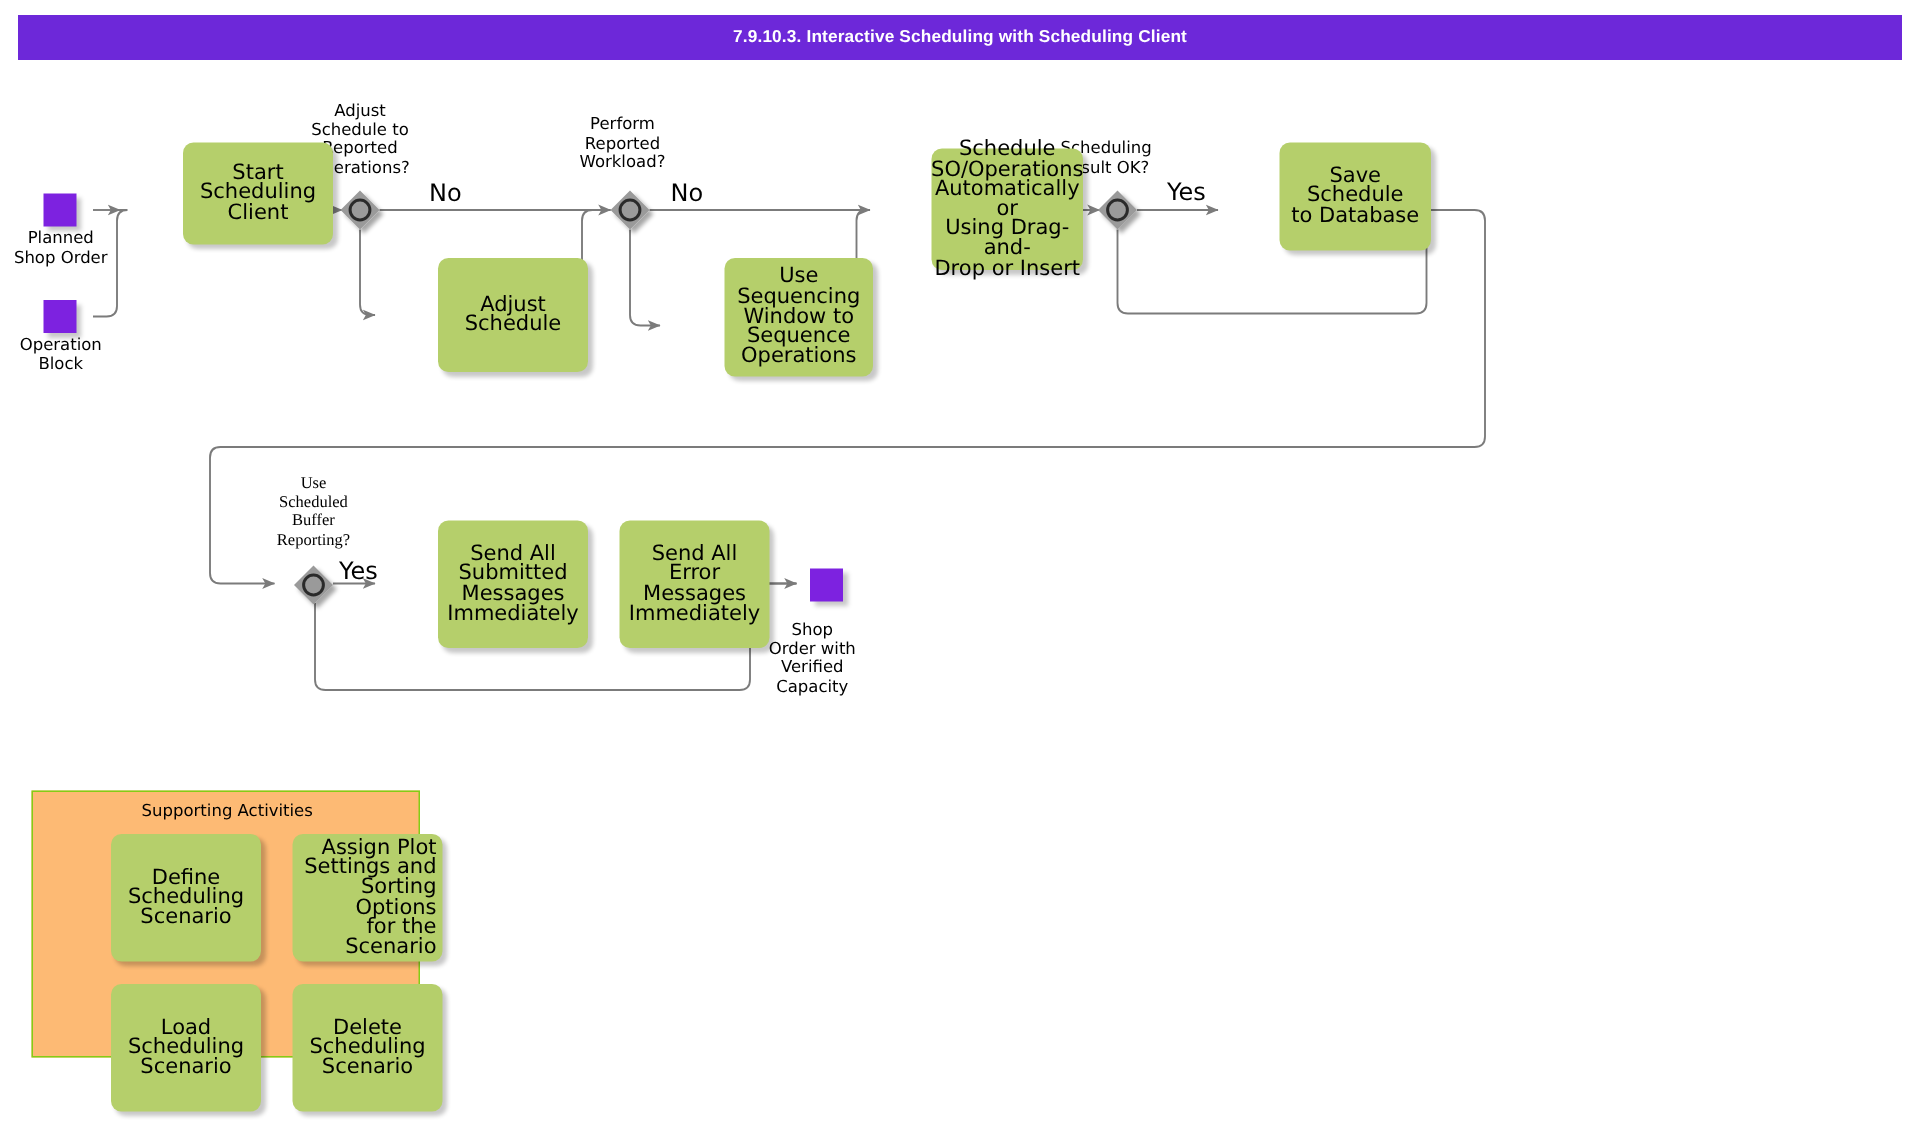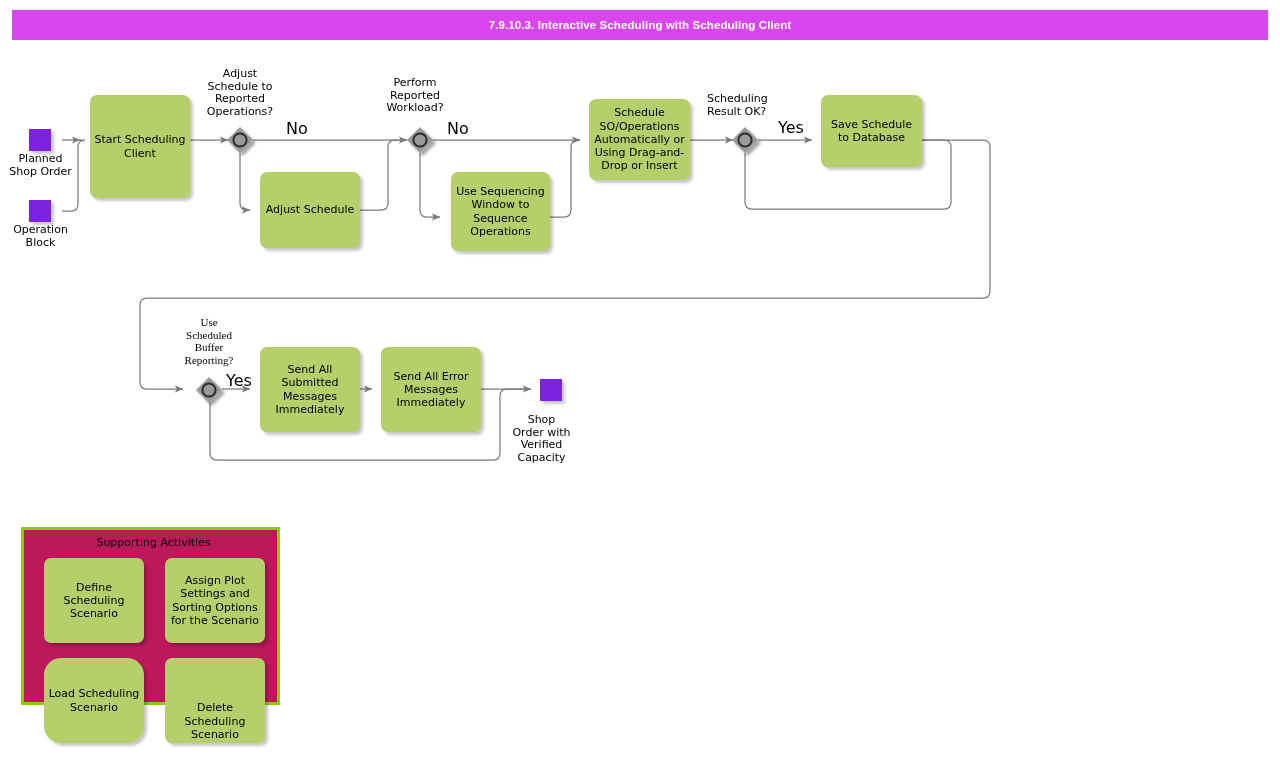--- a/index.html
+++ b/index.html
@@ -19,45 +19,46 @@
     left: 0; top: 0;
     width: 1280px;
     height: 765px;
   }
   .title-bar {
     position: absolute;
     left: 12px;
     top: 10px;
     width: 1256px;
     height: 30px;
-    background: #d946ef;
+    background: #6d28d9;
     color: #ffffff;
     font-size: 11.5px;
     font-weight: bold;
     display: flex;
     align-items: center;
     justify-content: center;
     font-family: "Liberation Sans", sans-serif;
     letter-spacing: 0.1px;
   }
   .node {
     position: absolute;
     box-sizing: border-box;
     background: #b5cf6b;
     border-radius: 7px;
     color: #000000;
-    font-size: 11px;
+    font-size: 14px;
     line-height: 13.2px;
     display: flex;
     align-items: center;
     justify-content: center;
     text-align: center;
     padding: 2px 4px;
     box-shadow: 3px 3px 3px rgba(0,0,0,0.22);
     font-family: "DejaVu Sans", sans-serif;
+    margin-left: 32px;
   }
   .terminal {
     position: absolute;
     width: 22px;
     height: 22px;
     background: #7d22e0;
     box-shadow: 3px 3px 3px rgba(0,0,0,0.22);
   }
   .terminal-label {
     position: absolute;
@@ -81,23 +82,23 @@
     line-height: 12.5px;
     color: #000000;
     font-family: "DejaVu Sans", sans-serif;
   }
   .support-panel {
     position: absolute;
     left: 21px;
     top: 527px;
     width: 259px;
     height: 178px;
-    border: 3px solid #84cc16;
+    border: 1px solid #84cc16;
     box-sizing: border-box;
-    background: #be185d;
+    background: #fdba74;
   }
   .support-title {
     position: absolute;
     left: 0;
     top: 6px;
     width: 259px;
     text-align: center;
     font-size: 11px;
     color: #000000;
     font-family: "DejaVu Sans", sans-serif;
@@ -211,21 +212,21 @@
 <div class="gw-label" style="left: 707px; top: 93px; width: 100px; text-align: left; white-space: pre-line;">Scheduling
 Result OK?</div>
 <div class="edge-label" style="left:778px; top:122px;">Yes</div>
 
 <div class="gw-label" style="left: 156px; top: 316px; width: 106px; white-space: pre-line; font-family: Liberation Serif, serif;">Use
 Scheduled
 Buffer
 Reporting?</div>
 <div class="edge-label" style="left:226px; top:375px;">Yes</div>
 
-<div class="node" style="left:90px; top:95px; width:100px; height:103px;">
+<div class="node" style="left:90px; top:95px; width:100px; height:68px;">
   <span style="white-space: pre-line;">Start Scheduling
 Client</span>
 </div>
 
 <div class="node" style="left:260px; top:172px; width:100px; height:76px;">
   <span>Adjust Schedule</span>
 </div>
 
 <div class="node" style="left:451px; top:172px; width:99px; height:79px;">
   <span style="white-space: pre-line;">Use Sequencing
@@ -262,30 +263,30 @@
 
 <div class="support-panel">
   <div class="support-title">Supporting Activities</div>
 
   <div class="node" style="left:20px; top:28px; width:100px; height:85px;">
     <span style="white-space: pre-line;">Define
 Scheduling
 Scenario</span>
   </div>
 
-  <div class="node" style="left:141px; top:28px; width:100px; height:85px;">
+  <div class="node" style="left:141px; top:28px; width:100px; height:85px;text-align:right;">
     <span style="white-space: pre-line;">Assign Plot
 Settings and
 Sorting Options
 for the Scenario</span>
   </div>
 
-  <div class="node" style="left:20px; top:128px; width:100px; height:85px;border-radius:17px;">
+  <div class="node" style="left:20px; top:128px; width:100px; height:85px;">
     <span style="white-space: pre-line;">Load Scheduling
 Scenario</span>
   </div>
 
-  <div class="node" style="left:141px; top:128px; width:100px; height:85px;align-items:flex-end;">
+  <div class="node" style="left:141px; top:128px; width:100px; height:85px;">
     <span style="white-space: pre-line;">Delete
 Scheduling
 Scenario</span>
   </div>
 </div>
 
 </body></html>

